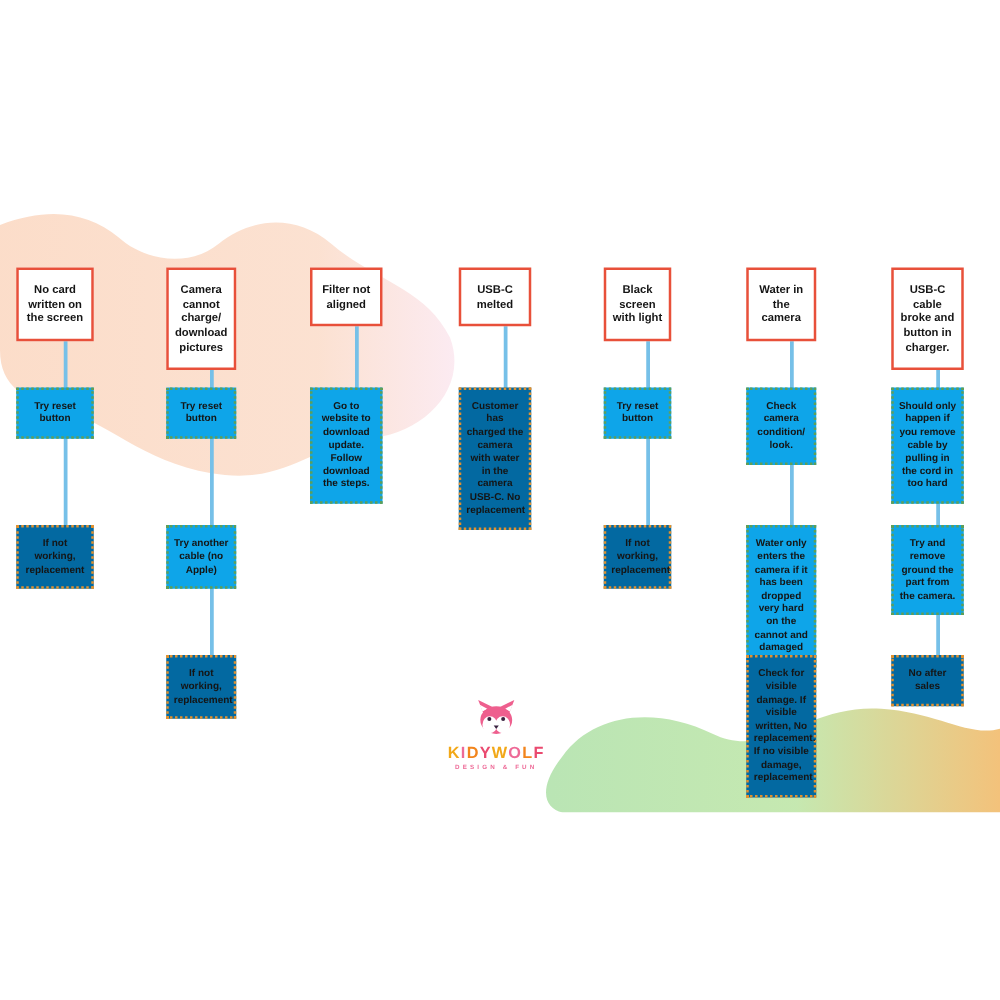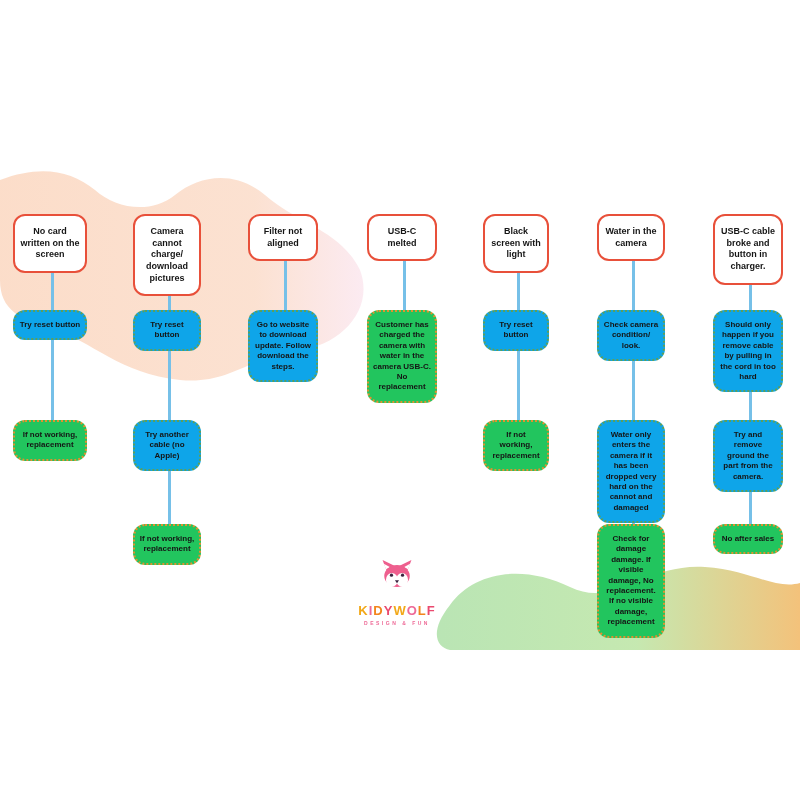--- a/index.html
+++ b/index.html
@@ -17,35 +17,35 @@
   .c4{left:367px;width:74px;}
   .c5{left:483px;width:70px;}
   .c6{left:597px;width:72px;}
   .c7{left:713px;width:74px;}
 
   .line{position:absolute;left:calc(50% - 1.5px);width:3px;top:22px;background:#76c0e8;z-index:0;}
   .l2{height:106px;}
   .l3{height:214px;}
   .l4{height:318px;}
 
-  .box{position:absolute;left:0;right:4px;box-sizing:border-box;border-radius:12px;
+  .box{position:absolute;left:0;right:16px;box-sizing:border-box;border-radius:0;
        padding:8px 4px;text-align:center;font-weight:bold;color:#151515;
        font-size:8px;line-height:1.3;z-index:1;}
   .r0{top:0;}
   .r1{top:96px;}
   .r2{top:206px;}
   .r3{top:310px;}
 
   .problem{background:#ffffff;border:2.5px solid #e8503a;font-size:9px;padding:10px 4px;}
   .step{background:#0ea5e9;border:2px dotted #5f9f58;}
-  .outcome{background:#22c55e;border:2px dotted #e1912f;}
+  .outcome{background:#0369a1;border:2px dotted #e1912f;}
 
   
   .logo{position:absolute;left:347px;top:558px;width:100px;text-align:center;z-index:2;}
-  .logo-word{font-size:13px;font-weight:800;letter-spacing:1px;margin-top:10px;}
+  .logo-word{font-size:13px;font-weight:800;letter-spacing:1px;margin-top:0;}
   .lt0{color:#f2a818;}.lt1{color:#ee6a97;}.lt2{color:#f2851c;}.lt3{color:#ea4a6f;}
   .lt4{color:#f2a818;}.lt5{color:#ee6a97;}.lt6{color:#f2851c;}.lt7{color:#ea4a6f;}
   .logo-tagline{font-size:5px;font-weight:bold;letter-spacing:2.5px;color:#ee6a97;margin-top:2px;}
 </style>
 </head>
 <body>
 
 <div class="canvas">
 
   <svg class="bg-svg" style="left:0;top:160px" width="370" height="240" viewBox="0 0 370 240">
@@ -102,21 +102,21 @@
     <div class="box problem r0">Black screen with light</div>
     <div class="box step r1">Try reset button</div>
     <div class="box outcome r2">If not working, replacement</div>
   </div>
 
   <div class="col c6">
     <div class="line l4"></div>
     <div class="box problem r0">Water in the camera</div>
     <div class="box step r1">Check camera condition/ look.</div>
     <div class="box step r2">Water only enters the camera if it has been dropped very hard on the cannot and damaged</div>
-    <div class="box outcome r3">Check for damage damage. If visible damage, No replacement. If no visible damage, replacement</div>
+    <div class="box outcome r3">Check for visible damage. If visible written, No replacement. If no visible damage, replacement</div>
   </div>
 
   <div class="col c7">
     <div class="line l4"></div>
     <div class="box problem r0">USB-C cable broke and button in charger.</div>
     <div class="box step r1">Should only happen if you remove cable by pulling in the cord in too hard</div>
     <div class="box step r2">Try and remove ground the part from the camera.</div>
     <div class="box outcome r3">No after sales</div>
   </div>
 

